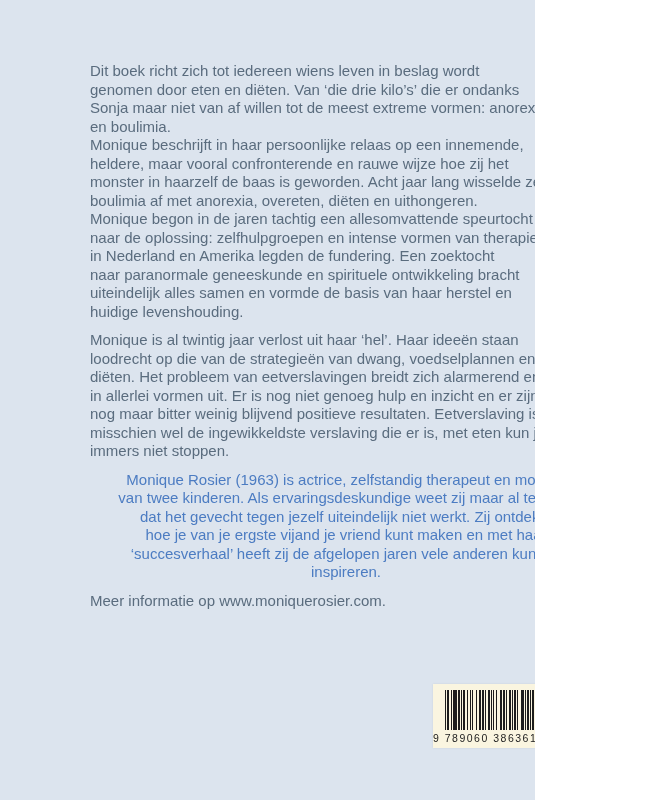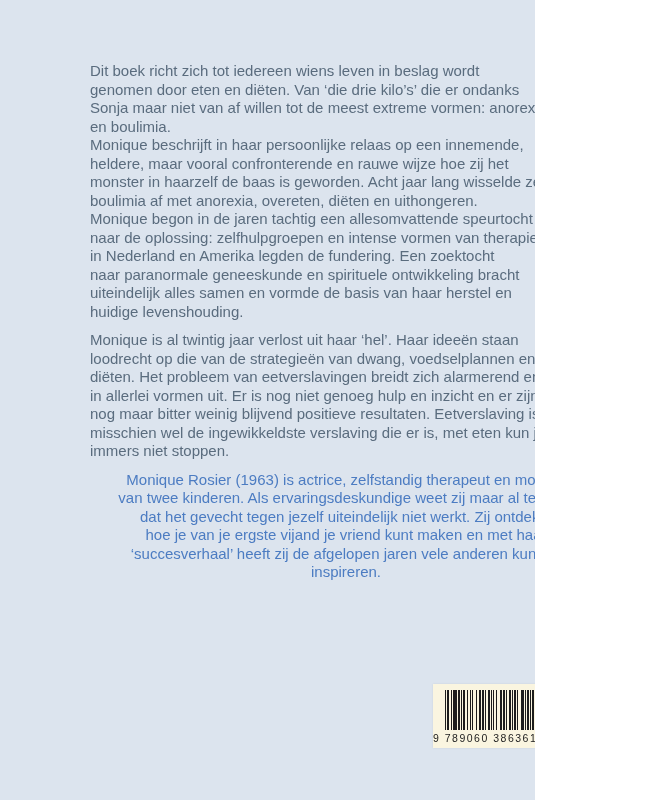--- a/index.html
+++ b/index.html
@@ -97,20 +97,21 @@
 in allerlei vormen uit. Er is nog niet genoeg hulp en inzicht en er zijn
 nog maar bitter weinig blijvend positieve resultaten. Eetverslaving is
 misschien wel de ingewikkeldste verslaving die er is, met eten kun je
 immers niet stoppen.</p>
       <p class="para bio">Monique Rosier (1963) is actrice, zelfstandig therapeut en moeder
 van twee kinderen. Als ervaringsdeskundige weet zij maar al te goed
 dat het gevecht tegen jezelf uiteindelijk niet werkt. Zij ontdekte
 hoe je van je ergste vijand je vriend kunt maken en met haar
 ‘succesverhaal’ heeft zij de afgelopen jaren vele anderen kunnen
 inspireren.</p>
+      <p class="para">Meer informatie op www.moniquerosier.com.</p>
     </div>
 
 
     <div class="barcode">
       <div class="bars">
           <span class="b" style="width: 1.05px;"></span>
           <span style="width: 1.05px;"></span>
           <span class="b" style="width: 2.1px;"></span>
           <span style="width: 2.1px;"></span>
           <span class="b" style="width: 1.05px;"></span>

